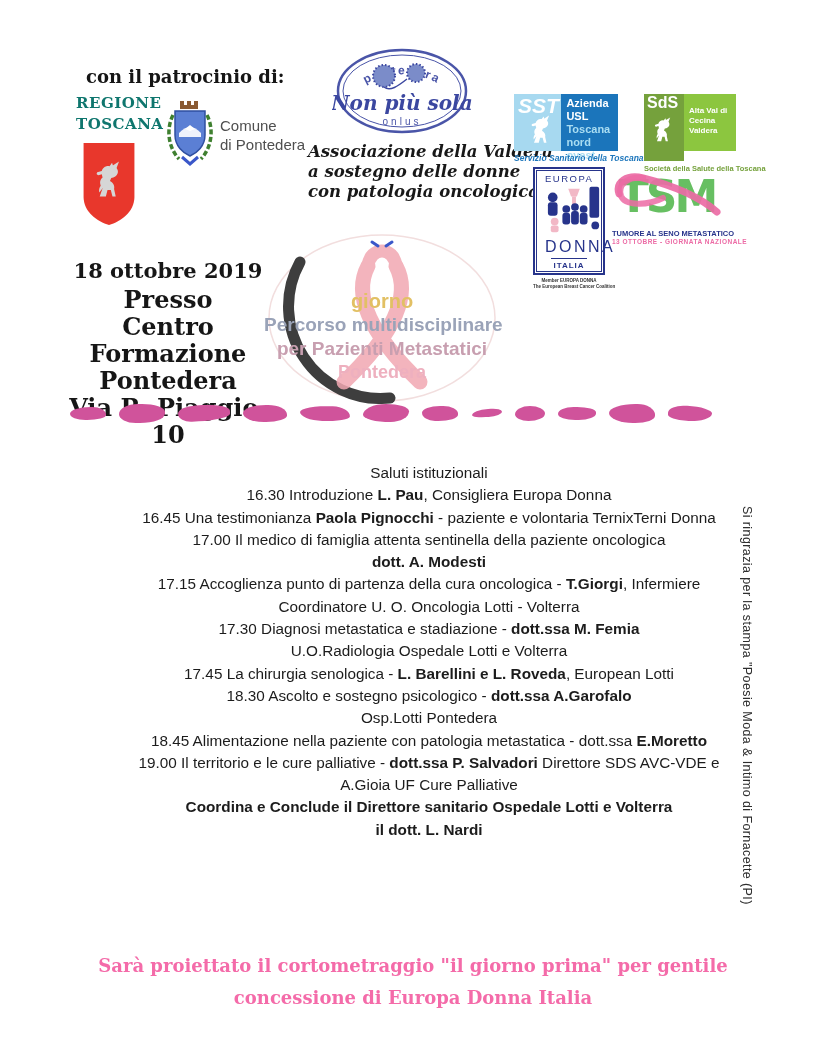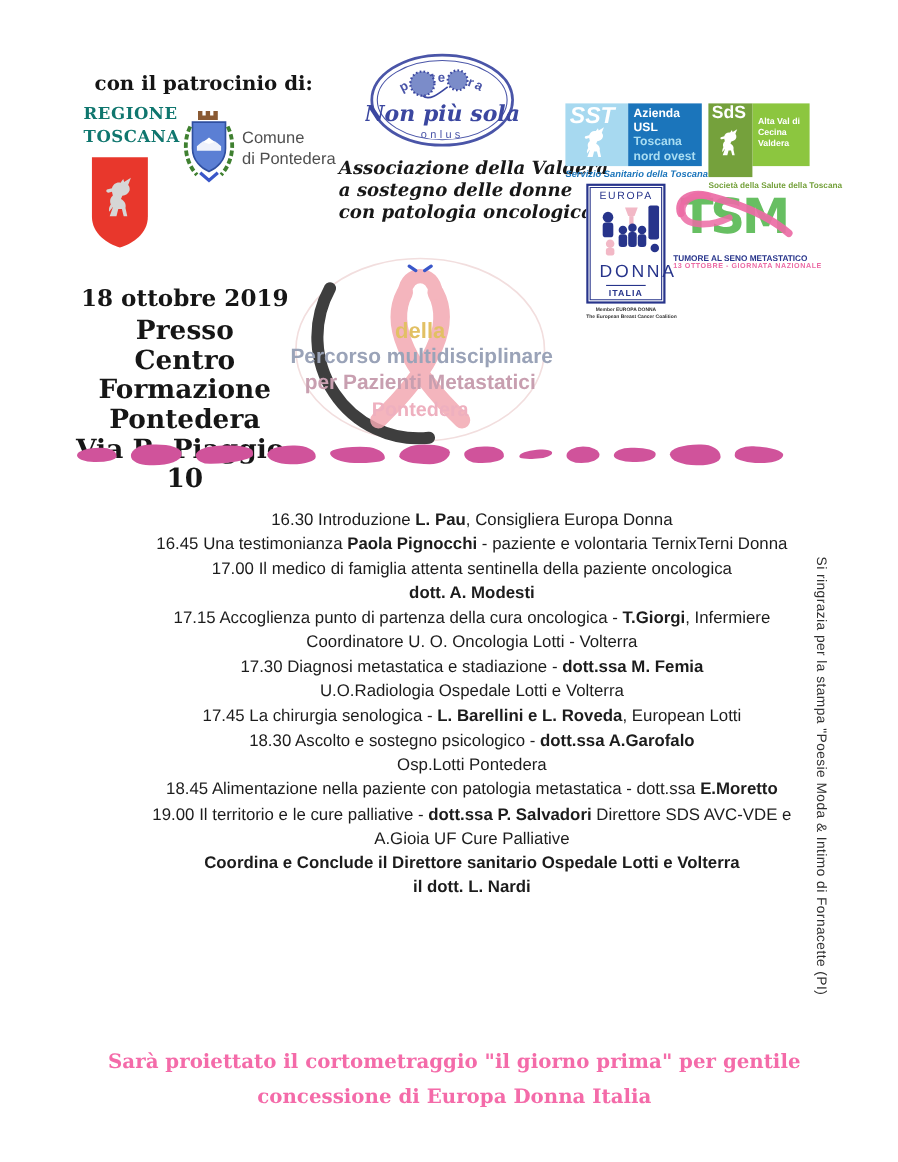--- a/index.html
+++ b/index.html
@@ -22,21 +22,21 @@
             line-height:21px;color:#0f766e;letter-spacing:.5px;}
   .rt-shield{left:80px;top:140px;}
 
   .comune-crest{left:166px;top:97px;}
   .comune-words{left:220px;top:116px;font-size:15px;line-height:19px;color:#4f4f4f;}
 
   .nps{left:308px;top:46px;width:188px;text-align:center;}
   .nps-tagline{margin-top:2px;font-family:"DejaVu Serif",serif;font-style:italic;font-weight:bold;
                font-size:16.5px;line-height:20px;color:#181818;white-space:nowrap;}
 
-  .sst{left:514px;top:94px;width:124px;}
+  .sst{left:514px;top:94px;width:104px;}
   .sst-row{display:flex;}
   .sst-sq1{width:57px;height:57px;background:var(--light-blue);position:relative;}
   .sst-abbr{position:absolute;left:4px;top:0;color:#fff;font-weight:bold;font-style:italic;font-size:21px;}
   .sst-peg{position:absolute;left:12px;top:20px;}
   .sst-sq2{width:67px;height:57px;background:var(--usl-blue);padding:3px 0 0 5px;box-sizing:border-box;
            font-weight:bold;font-size:11px;line-height:13px;color:#fff;}
   .sst-sq2 .lite{color:#a9ddf2;}
   .sst-cap{margin-top:2px;font-size:8.5px;font-weight:bold;font-style:italic;color:var(--usl-blue);white-space:nowrap;}
 
   .sds{left:644px;top:94px;width:92px;}
@@ -258,21 +258,21 @@
       <ellipse cx="118" cy="86" rx="113" ry="83" fill="#ffffff" stroke="#f2dede" stroke-width="1.5"></ellipse>
       <path d="M36,30 A92,92 0 0 0 126,166" fill="none" stroke="#3e3e3e" stroke-width="11" stroke-linecap="round"></path>
       <g opacity="0.85">
         <path d="M104,34 C88,64 108,104 156,150" fill="none" stroke="#f2a8b2" stroke-width="15" stroke-linecap="round"></path>
         <path d="M132,34 C148,64 128,104 80,150" fill="none" stroke="#f2a8b2" stroke-width="15" stroke-linecap="round"></path>
         <path d="M104,34 C106,14 130,14 132,34" fill="none" stroke="#f2a8b2" stroke-width="13" stroke-linecap="round"></path>
         <path d="M118,30 C112,44 112,58 118,70 C124,58 124,44 118,30 Z" fill="#ffffff"></path>
       </g>
       <path d="M108,10 l6,4 M128,10 l-6,4" stroke="#3a57c9" stroke-width="3" stroke-linecap="round"></path>
     </svg>
-    <div class="wm-text wm-verso">della</div>
+    <div class="wm-text wm-verso">giorno</div>
     <div class="wm-text wm-l1">Percorso multidisciplinare</div>
     <div class="wm-text wm-l2">per Pazienti Metastatici</div>
     <div class="wm-text wm-l3">Pontedera</div>
   </div>
 
   <div class="abs blob-row">
       <span class="blob"></span>
       <span class="blob"></span>
       <span class="blob"></span>
       <span class="blob"></span>
@@ -280,20 +280,21 @@
       <span class="blob"></span>
       <span class="blob"></span>
       <span class="blob"></span>
       <span class="blob"></span>
       <span class="blob"></span>
       <span class="blob"></span>
       <span class="blob"></span>
     </div>
 
   <div class="abs schedule">
+      <div><span>Saluti istituzionali</span></div>
       <div><span>16.30 Introduzione </span><b>L. Pau</b><span>, Consigliera Europa Donna</span></div>
       <div><span>16.45 Una testimonianza </span><b>Paola Pignocchi</b><span> - paziente e volontaria TernixTerni Donna</span></div>
       <div><span>17.00 Il medico di famiglia attenta sentinella della paziente oncologica</span></div>
       <div><b>dott. A. Modesti</b></div>
       <div><span>17.15 Accoglienza punto di partenza della cura oncologica - </span><b>T.Giorgi</b><span>, Infermiere Coordinatore U. O. Oncologia Lotti - Volterra</span></div>
       <div><span>17.30 Diagnosi metastatica e stadiazione -  </span><b>dott.ssa M. Femia</b></div>
       <div><span>U.O.Radiologia Ospedale  Lotti e Volterra</span></div>
       <div><span>17.45 La chirurgia senologica - </span><b>L. Barellini e L. Roveda</b><span>, European Lotti</span></div>
       <div><span>18.30 Ascolto e sostegno psicologico - </span><b>dott.ssa A.Garofalo</b></div>
       <div><span>Osp.Lotti Pontedera</span></div>

